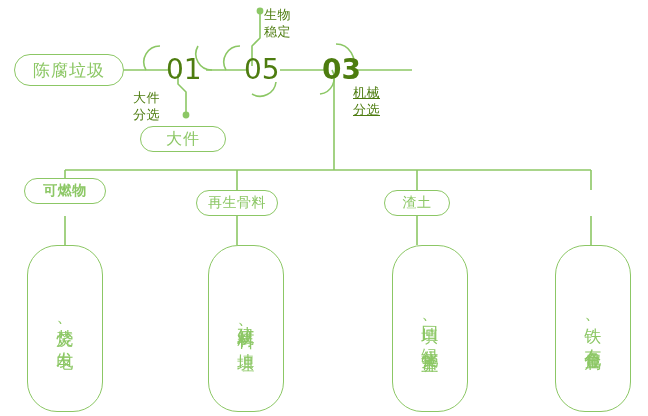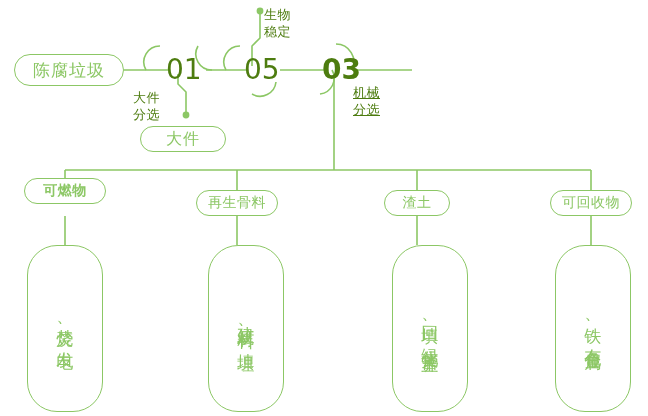--- a/index.html
+++ b/index.html
@@ -158,21 +158,20 @@
   <div class="lbl lbl-mech">
     <div>机械</div>
     <div>分选</div>
   </div>
 
   <div class="pill pill-bulky">大件</div>
 
   <div class="pill pill-cat cat1">可燃物</div>
   <div class="pill pill-cat cat3">渣土</div>
   <div class="pill pill-cat cat2">再生骨料</div>
-  <div class="pill pill-cat cat4">可回收物</div>
 
   <div class="vbox v1">
     <span class="vtxt">焚烧、发电</span>
   </div>
   <div class="vbox v2">
     <span class="vtxt">建筑材料、填埋</span>
   </div>
   <div class="vbox v3">
     <span class="vtxt">回填、绿化营养土</span>
   </div>

